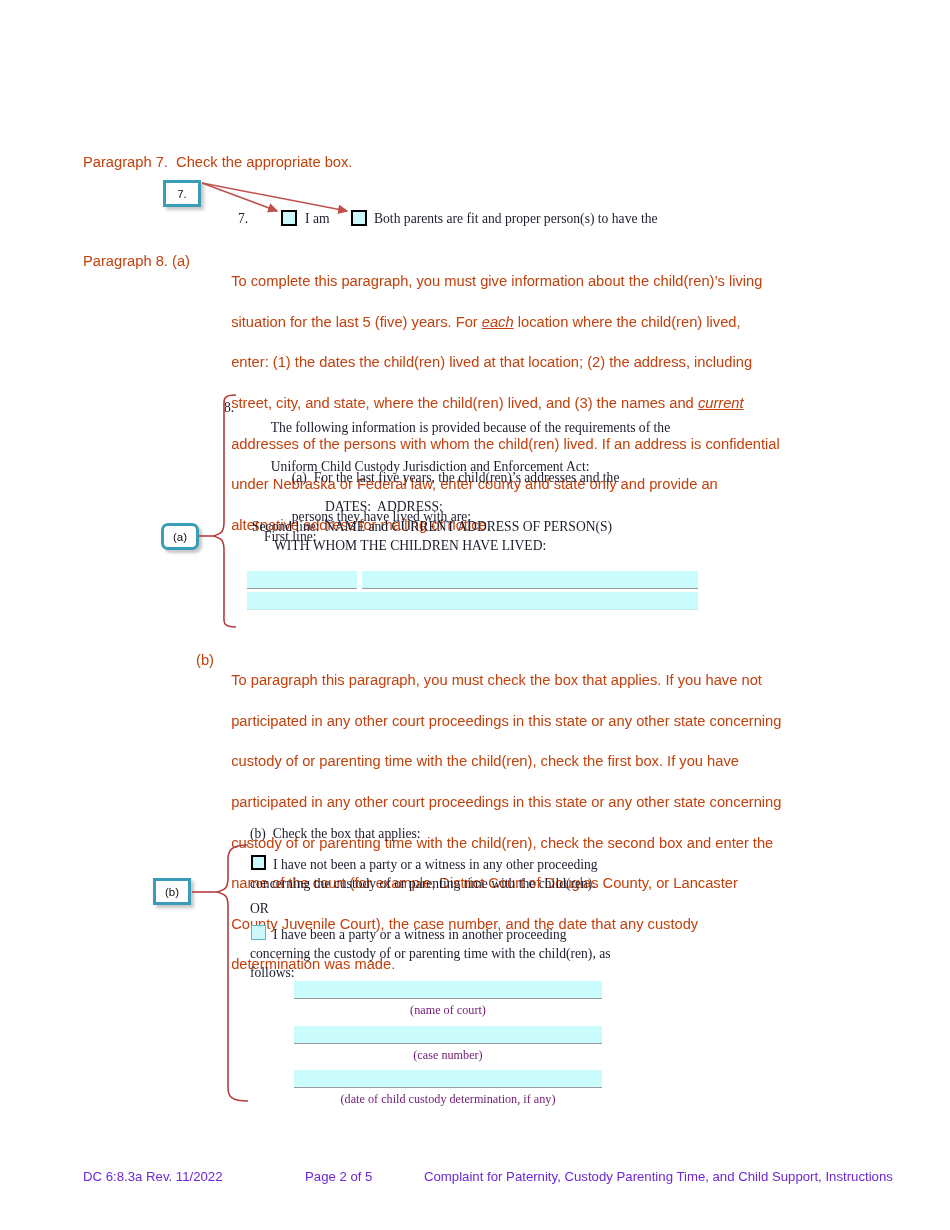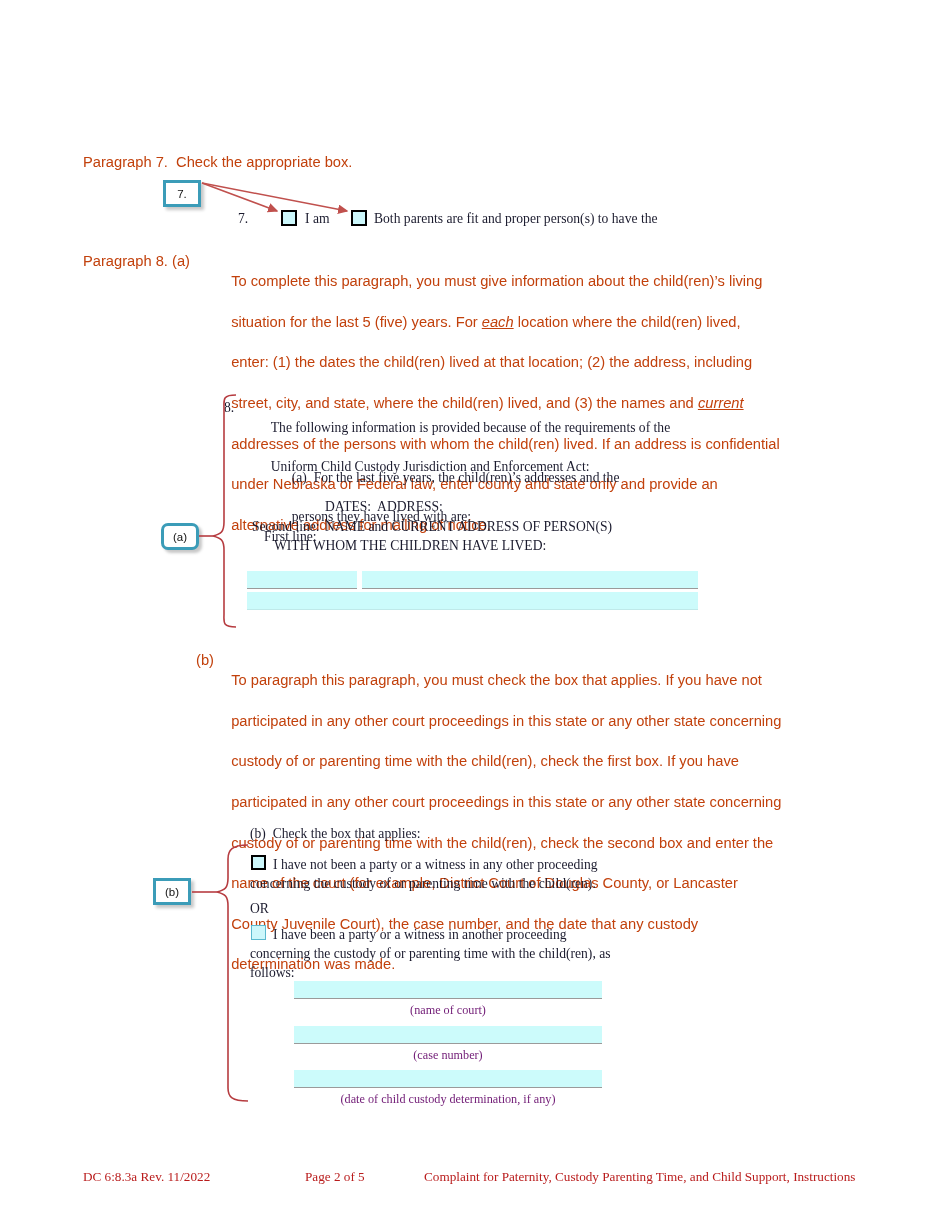--- a/index.html
+++ b/index.html
@@ -89,23 +89,23 @@
     position: absolute;
     left: 0; top: 0;
     width: 950px;
     height: 1230px;
     pointer-events: none;
   }
 
   
   .footer {
     position: absolute;
-    font-family: Liberation Serif, serif;
+    font-family: Liberation Sans, sans-serif;
     font-size: 13.2px;
-    color: #b91c1c;
+    color: #6d28d9;
     white-space: nowrap;
   }
 </style>
 </head>
 <body>
 
 <div class="instr" style="left:83px; top:152px; width:620px;">Paragraph 7.  Check the appropriate box.</div>
 
 <div class="form-txt" style="left:238px; top:209px;">7.</div>
 

